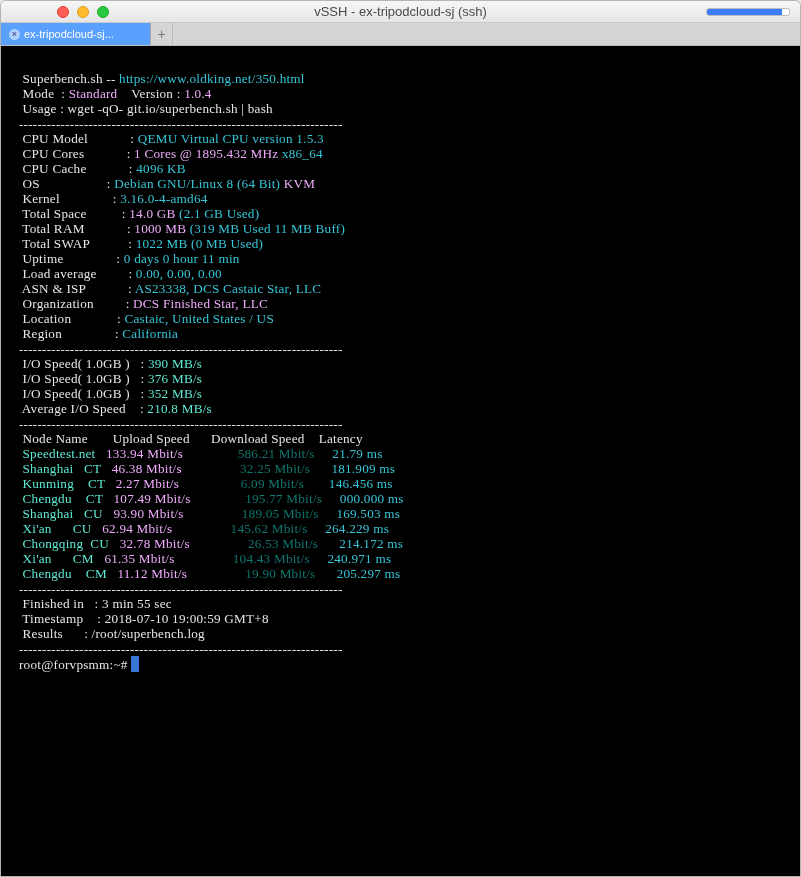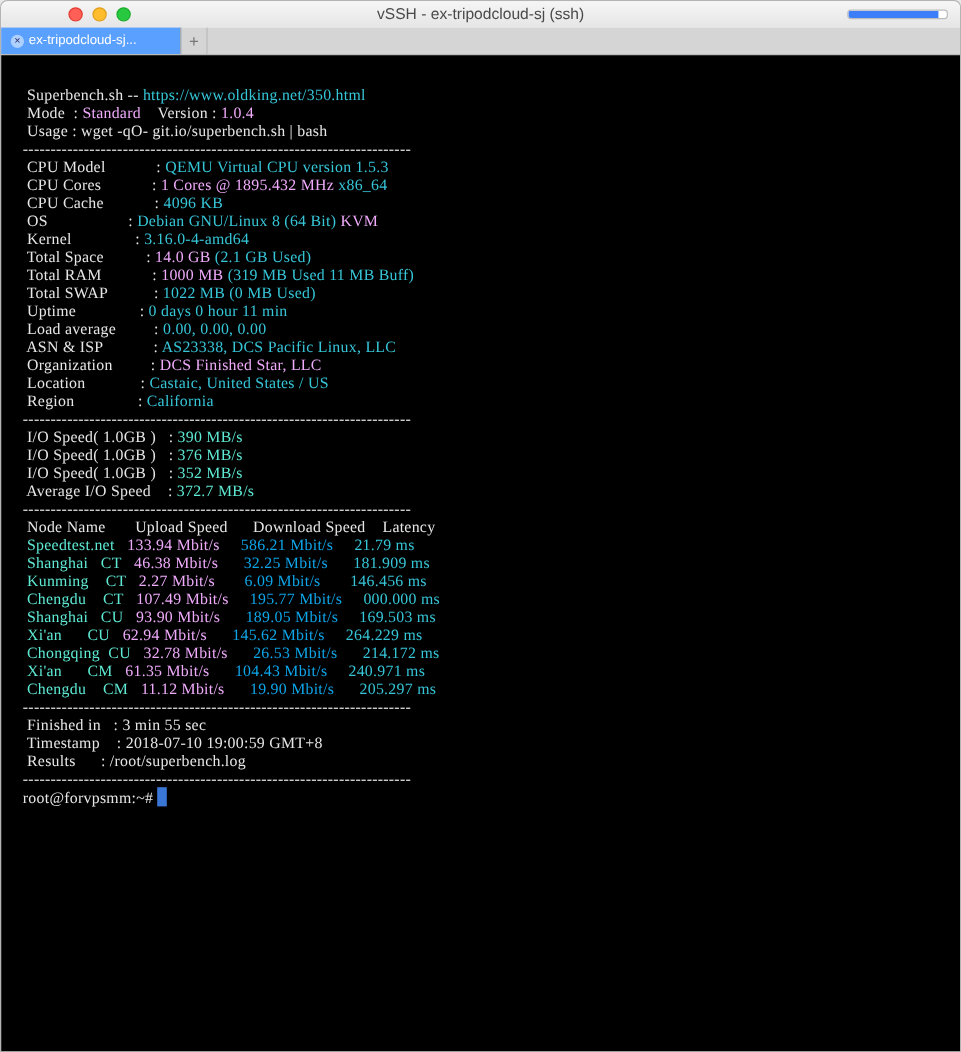--- a/index.html
+++ b/index.html
@@ -73,21 +73,21 @@
     font-family: Liberation Serif, serif;
     font-size: 13.2px; line-height: 15px;
     padding: 10px 18px;
     white-space: pre;
     overflow: hidden;
     letter-spacing: 0.23px;
   }
   .g { color: #f0abfc; }   
   .y { color: #5eead4; }   
   .c { color: #36c6d8; }   
-  .r { color: #0ea5e9; }
+  .r { color: #0f766e; margin-left: 37px; }
   .cursor {
     display: inline-block; width: 8px; height: 16px;
     background: #3a76d6; vertical-align: text-bottom;
   }
 </style>
 </head>
 <body>
 
 <div class="window">
 
@@ -121,29 +121,29 @@
  CPU Model            : <span class="c">QEMU Virtual CPU version 1.5.3</span>
  CPU Cores            : <span class="g">1 Cores @ 1895.432 MHz</span><span class="c"> x86_64</span>
  CPU Cache            : <span class="c">4096 KB</span>
  OS                   : <span class="c">Debian GNU/Linux 8 (64 Bit)</span><span class="g"> KVM</span>
  Kernel               : <span class="c">3.16.0-4-amd64</span>
  Total Space          : <span class="g">14.0 GB </span><span class="c">(2.1 GB Used)</span>
  Total RAM            : <span class="g">1000 MB </span><span class="c">(319 MB Used 11 MB Buff)</span>
  Total SWAP           : <span class="c">1022 MB (0 MB Used)</span>
  Uptime               : <span class="c">0 days 0 hour 11 min</span>
  Load average         : <span class="c">0.00, 0.00, 0.00</span>
- ASN &amp; ISP            : <span class="c">AS23338, DCS Pacific Linux, LLC</span>
+ ASN &amp; ISP            : <span class="c">AS23338, DCS Castaic Star, LLC</span>
  Organization         : <span class="g">DCS Finished Star, LLC</span>
  Location             : <span class="c">Castaic, United States / US</span>
  Region               : <span class="c">California</span>
 ----------------------------------------------------------------------
  I/O Speed( 1.0GB )   : <span class="y">390 MB/s</span>
  I/O Speed( 1.0GB )   : <span class="y">376 MB/s</span>
  I/O Speed( 1.0GB )   : <span class="y">352 MB/s</span>
- Average I/O Speed    : <span class="y">372.7 MB/s</span>
+ Average I/O Speed    : <span class="y">210.8 MB/s</span>
 ----------------------------------------------------------------------
  Node Name       Upload Speed      Download Speed    Latency   
 <span class="y"> Speedtest.net   </span><span class="g">133.94 Mbit/s     </span><span class="r">586.21 Mbit/s     </span><span class="c">21.79 ms</span>
 <span class="y"> Shanghai   CT   </span><span class="g">46.38 Mbit/s      </span><span class="r">32.25 Mbit/s      </span><span class="c">181.909 ms</span>
 <span class="y"> Kunming    CT   </span><span class="g">2.27 Mbit/s       </span><span class="r">6.09 Mbit/s       </span><span class="c">146.456 ms</span>
 <span class="y"> Chengdu    CT   </span><span class="g">107.49 Mbit/s     </span><span class="r">195.77 Mbit/s     </span><span class="c">000.000 ms</span>
 <span class="y"> Shanghai   CU   </span><span class="g">93.90 Mbit/s      </span><span class="r">189.05 Mbit/s     </span><span class="c">169.503 ms</span>
 <span class="y"> Xi'an      CU   </span><span class="g">62.94 Mbit/s      </span><span class="r">145.62 Mbit/s     </span><span class="c">264.229 ms</span>
 <span class="y"> Chongqing  CU   </span><span class="g">32.78 Mbit/s      </span><span class="r">26.53 Mbit/s      </span><span class="c">214.172 ms</span>
 <span class="y"> Xi'an      CM   </span><span class="g">61.35 Mbit/s      </span><span class="r">104.43 Mbit/s     </span><span class="c">240.971 ms</span>

